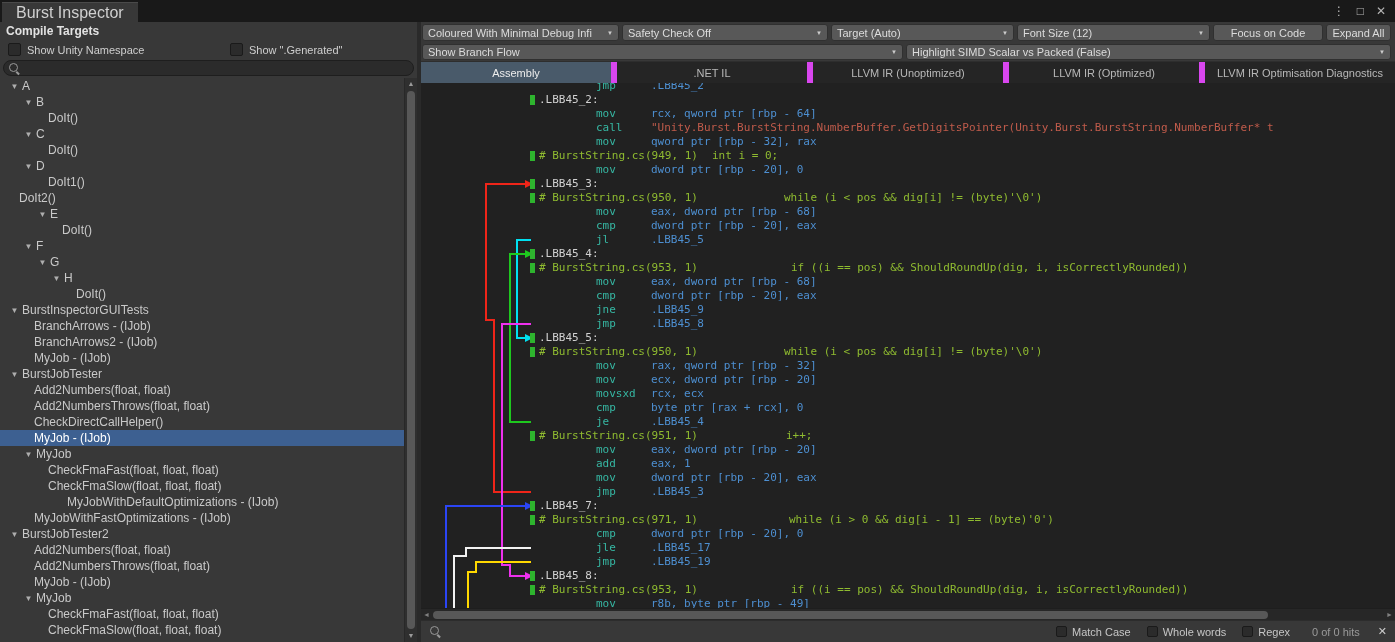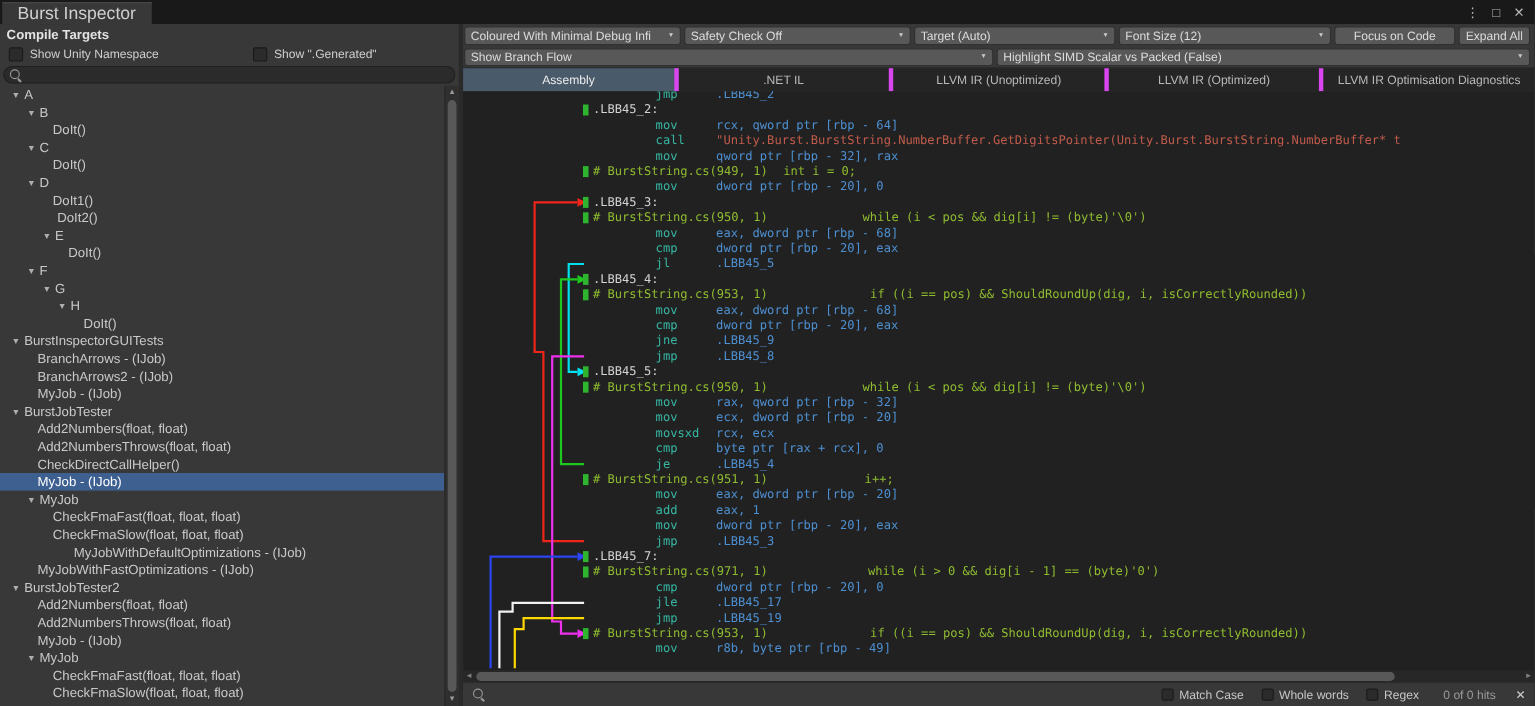--- a/index.html
+++ b/index.html
@@ -56,21 +56,21 @@
   .tb-row1 > :nth-child(3){width:183px}
   .tb-row1 > :nth-child(4){width:193px}
   .tb-row1 > :nth-child(5){width:110px}
   .tb-row1 > :nth-child(6){flex:1}
   .tb-row2 > :nth-child(1){width:481px}
   .tb-row2 > :nth-child(2){flex:1}
 
   
   .tabs{height:22px;display:flex;background:#252525;border-top:1px solid #2e2e2e}
   .tab{flex:1;display:flex;align-items:center;justify-content:center;font-size:11px;color:#b8b8b8;
-       border-right:4px solid #d946ef;overflow:hidden;white-space:nowrap;min-width:0}
+       border-right:6px solid #d946ef;overflow:hidden;white-space:nowrap;min-width:0}
   .tab:last-child{border-right:none}
   .tab.active{background:#495a6a;color:#ececec}
 
   
   .code{flex:1;position:relative;background:#212121;overflow:hidden;
         font-family:"DejaVu Sans Mono",monospace;font-size:11px;line-height:14px;min-height:0}
   #arrows{position:absolute;left:0;top:0;pointer-events:none}
   .codelines{position:absolute;left:0;top:-4px;right:0}
   .cl{position:relative;height:14px;white-space:pre;padding-left:118px}
   .mk{position:absolute;left:109px;top:2px;width:5px;height:10px;background:#2eb42e}
@@ -146,21 +146,21 @@
           <div class="tree-row" style="padding-left: 48px;">
             <span class="tree-label">DoIt()</span>
           </div>
           <div class="tree-row" style="padding-left: 22px;">
             <span class="tri">▼</span>
             <span class="tree-label">D</span>
           </div>
           <div class="tree-row" style="padding-left: 48px;">
             <span class="tree-label">DoIt1()</span>
           </div>
-          <div class="tree-row" style="padding-left: 19px; margin-left: 33px;">
+          <div class="tree-row" style="padding-left: 19px;">
             <span class="tree-label">DoIt2()</span>
           </div>
           <div class="tree-row" style="padding-left: 36px;">
             <span class="tri">▼</span>
             <span class="tree-label">E</span>
           </div>
           <div class="tree-row" style="padding-left: 62px;">
             <span class="tree-label">DoIt()</span>
           </div>
           <div class="tree-row" style="padding-left: 22px;">
@@ -352,20 +352,21 @@
           <div class="cl"><span class="mk"></span><span class="com"># BurstString.cs(951, 1)</span><span class="comsrc" style="left: 365px;">i++;</span></div>
           <div class="cl"><span class="ins">mov</span><span class="op">eax, dword ptr [rbp - 20]</span></div>
           <div class="cl"><span class="ins">add</span><span class="op">eax, 1</span></div>
           <div class="cl"><span class="ins">mov</span><span class="op">dword ptr [rbp - 20], eax</span></div>
           <div class="cl"><span class="ins">jmp</span><span class="op">.LBB45_3</span></div>
           <div class="cl"><span class="mk"></span><span class="lab">.LBB45_7:</span></div>
           <div class="cl"><span class="mk"></span><span class="com"># BurstString.cs(971, 1)</span><span class="comsrc" style="left: 368px;">while (i &gt; 0 &amp;&amp; dig[i - 1] == (byte)'0')</span></div>
           <div class="cl"><span class="ins">cmp</span><span class="op">dword ptr [rbp - 20], 0</span></div>
           <div class="cl"><span class="ins">jle</span><span class="op">.LBB45_17</span></div>
           <div class="cl"><span class="ins">jmp</span><span class="op">.LBB45_19</span></div>
+          <div class="cl"><span class="mk"></span><span class="lab">.LBB45_8:</span></div>
           <div class="cl"><span class="mk"></span><span class="com"># BurstString.cs(953, 1)</span><span class="comsrc" style="left: 370px;">if ((i == pos) &amp;&amp; ShouldRoundUp(dig, i, isCorrectlyRounded))</span></div>
           <div class="cl"><span class="ins">mov</span><span class="op">r8b, byte ptr [rbp - 49]</span></div>
         </div>
     </div>
 
     <div class="hs">
       <span class="arr" style="left:0">◄</span>
       <div class="thumb"></div>
       <span class="arr" style="right:0">►</span>
     </div>

